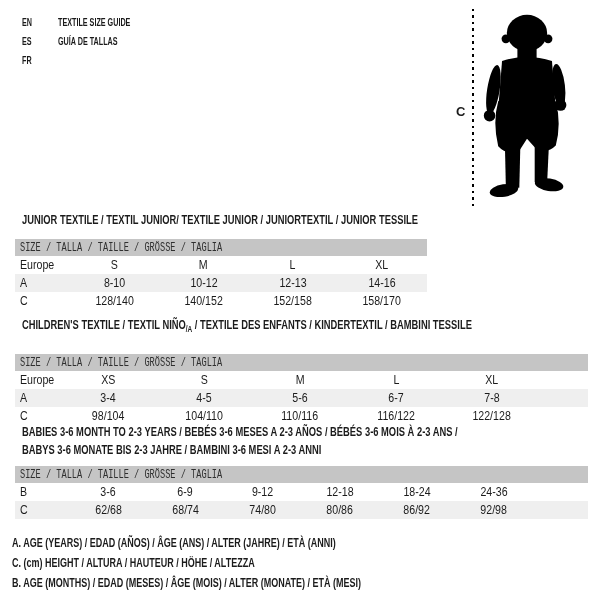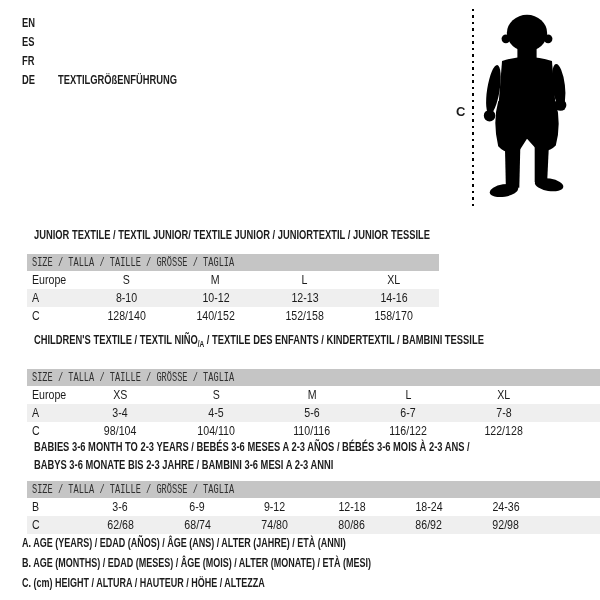--- a/index.html
+++ b/index.html
@@ -8,67 +8,65 @@
     position:relative;width:600px;height:600px;background:#ffffff;
     font-family:"Liberation Sans",sans-serif;color:#1b1b1b;overflow:hidden;
   }
   
   .cond{display:inline-block;white-space:nowrap;transform:scaleX(.72);transform-origin:0 50%;}
   .cx{display:inline-block;white-space:nowrap;transform:scaleX(.85);transform-origin:50% 50%;}
   td:first-child .cx{transform-origin:0 50%;}
 
   
   .langs{position:absolute;left:22px;top:13px;}
-  .lang-row{display:flex;line-height:19px;font-size:13px;font-weight:bold;}
+  .lang-row{display:flex;line-height:19px;font-size:10px;font-weight:bold;}
   .lang-code{width:36px;flex:0 0 36px;}
 
   
   .measure-line{position:absolute;left:472px;top:9px;width:2px;height:198px;
     background:repeating-linear-gradient(to bottom,#000 0 2.5px,transparent 2.5px 6.5px);}
   .measure-label{position:absolute;left:456px;top:104px;font-size:13px;font-weight:bold;line-height:16px;}
   .fig-svg{position:absolute;left:479px;top:8px;}
 
   
-  .section{position:absolute;left:27px;margin-top:15px;}
+  .section{position:absolute;left:15px;}
   .sec-heading{font-size:13px;font-weight:bold;line-height:16px;padding-left:7px;}
   .sec-heading .sub{font-size:9px;vertical-align:-3px;}
   .s1{top:212px;} .s1 .sec-heading{margin-bottom:11px;}
   .s2{top:317px;} .s2 .sec-heading{margin-bottom:17px;}
   .s3{top:423px;} .s3 .sec-heading{line-height:18px;margin-bottom:7px;}
 
   table{border-collapse:collapse;table-layout:fixed;}
   .t-junior{width:412px;} .t-wide{width:573px;}
   thead th{background:#c5c5c5;height:17px;font-weight:normal;font-size:12px;color:#2f2f2f;
     text-align:left;padding:0 0 0 5px;font-family:Liberation Mono, monospace;}
   tbody td{height:18px;padding:0;font-size:12.5px;text-align:center;}
   tbody td:first-child{text-align:left;padding-left:5px;}
   tbody tr:nth-child(2){background:#efefef;}
 
   
-  .footnotes{position:absolute;left:22px;top:533px;}
+  .footnotes{position:absolute;left:12px;top:533px;}
   .footnote{font-size:12.5px;font-weight:bold;line-height:20px;}
 </style>
 </head>
 <body>
 
 <div class="canvas">
 
   <div class="langs">
     <div class="lang-row">
       <span class="lang-code"><span class="cond">EN</span></span>
+      <span><span class="cond">TEXTILE SIZE GUIDE</span></span>
     </div>
     <div class="lang-row">
       <span class="lang-code"><span class="cond">ES</span></span>
+      <span><span class="cond">GUÍA DE TALLAS</span></span>
     </div>
     <div class="lang-row">
       <span class="lang-code"><span class="cond">FR</span></span>
-    </div>
-    <div class="lang-row">
-      <span class="lang-code"><span class="cond">DE</span></span>
-      <span><span class="cond">TEXTILGRÖßENFÜHRUNG</span></span>
     </div>
   </div>
 
   <div class="measure-line"></div>
   <div class="measure-label">C</div>
   <svg class="fig-svg" width="96" height="198" viewBox="0 0 100 200" aria-hidden="true">
     <g fill="#000000">
       <circle cx="28" cy="29" r="4.5"></circle>
       <circle cx="72" cy="29" r="4.5"></circle>
       <ellipse cx="50" cy="23" rx="21" ry="19"></ellipse>
@@ -219,17 +217,17 @@
             <td><span class="cx">86/92</span></td>
             <td><span class="cx">92/98</span></td>
             <td></td>
           </tr>
         </tbody>
     </table>
   </div>
 
   <div class="footnotes">
     <div class="footnote"><span class="cond">A. AGE (YEARS) / EDAD (AÑOS) / ÂGE (ANS) / ALTER (JAHRE) / ETÀ (ANNI)</span></div>
+    <div class="footnote"><span class="cond">C. (cm) HEIGHT / ALTURA / HAUTEUR / HÖHE / ALTEZZA</span></div>
     <div class="footnote"><span class="cond">B. AGE (MONTHS) / EDAD (MESES) / ÂGE (MOIS) / ALTER (MONATE) / ETÀ (MESI)</span></div>
-    <div class="footnote"><span class="cond">C. (cm) HEIGHT / ALTURA / HAUTEUR / HÖHE / ALTEZZA</span></div>
   </div>
 
 </div>
 
 </body></html>

